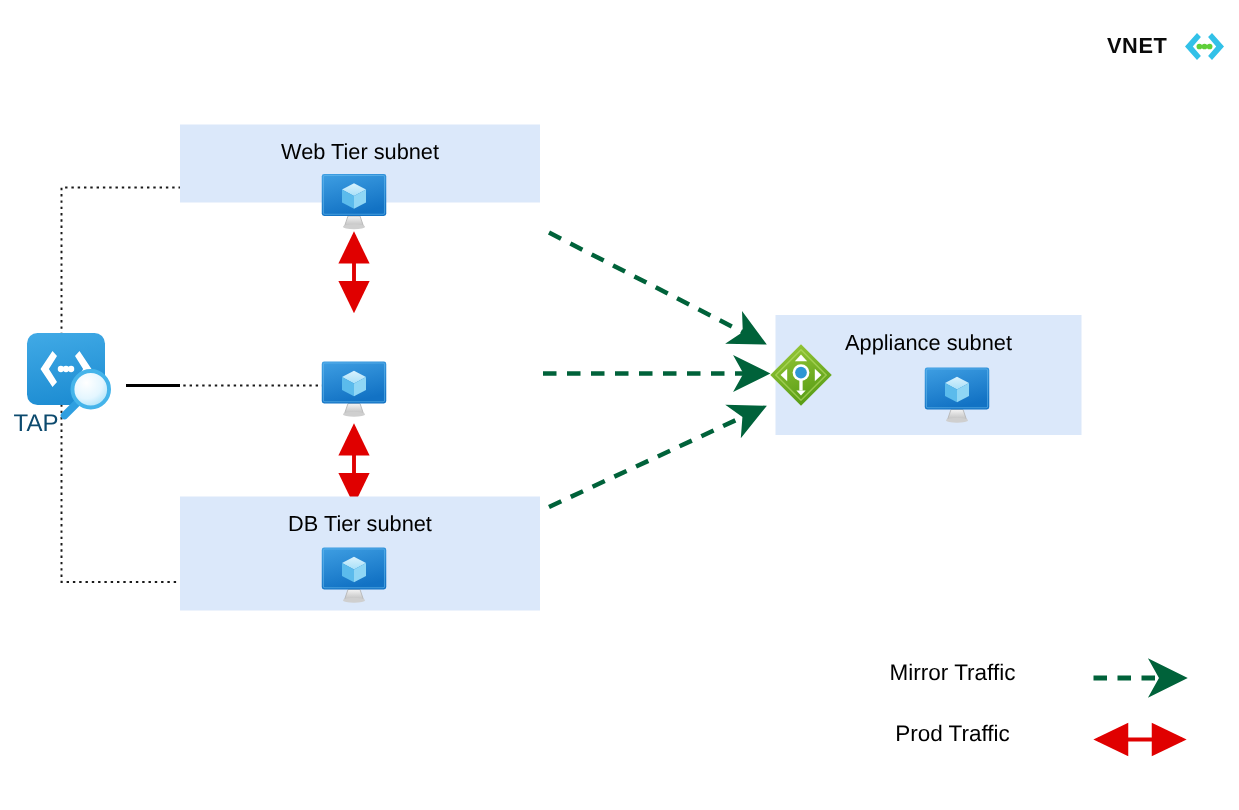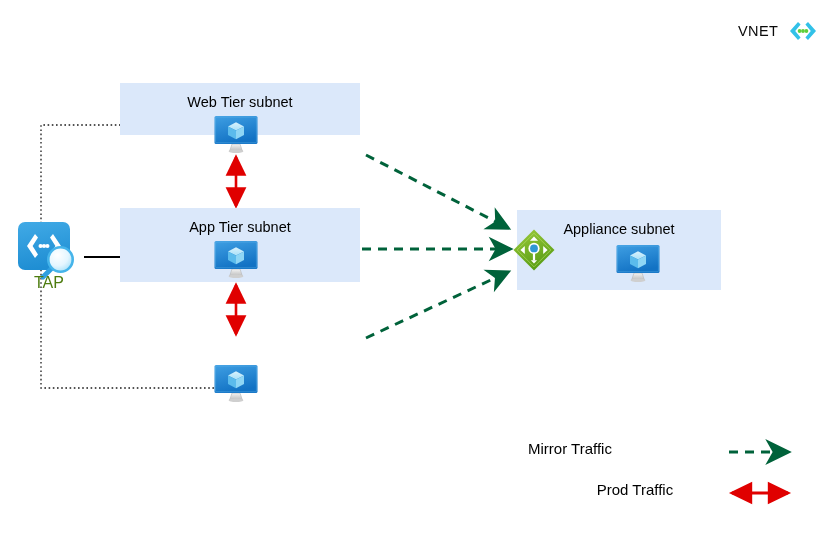--- a/index.html
+++ b/index.html
@@ -52,37 +52,37 @@
     height: 42px;
   }
   .vnet-header {
     position: absolute;
     display: flex;
     align-items: center;
     gap: 10px;
   }
   .vnet-text {
     font-size: 14.5px;
-    font-weight: normal;
+    font-weight: bold;
     letter-spacing: 0.4px;
     color: #0a0a0a;
   }
   .tap-group {
     position: absolute;
     width: 80px;
     height: 78px;
   }
   .tap-label {
     position: absolute;
     left: 0;
     top: 56px;
     width: 80px;
-    text-align: center;
+    text-align: left;
     font-size: 16px;
-    color: #4d7c0f;
+    color: #0c4a6e;
   }
   .legend-row {
     position: absolute;
     display: flex;
     align-items: center;
   }
   .legend-text {
     font-size: 15px;
     color: #000;
     text-align: right;
@@ -177,37 +177,37 @@
       <rect x="1.5" y="2" width="43" height="28" rx="1.6" fill="url(#vmScreen)"></rect>
       <rect x="2.6" y="3" width="40.8" height="25.8" rx="1" fill="none" stroke="#6fc0ef" stroke-width="0.7" opacity="0.55"></rect>
       <g>
         <path d="M23,8.2 L31,12.4 L23,16.6 L15,12.4 Z" fill="url(#vmCubeTop)"></path>
         <path d="M15,12.4 L23,16.6 L23,25.2 L15,21 Z" fill="#5bbbec"></path>
         <path d="M31,12.4 L23,16.6 L23,25.2 L31,21 Z" fill="#8fd6f5"></path>
       </g>
     </svg>
   </div>
 
-  <div class="subnet-box" style="left:120px; top:208px; width:240px; height:74px;">
-    <div class="subnet-label">App Tier subnet</div>
-  </div>
   <div class="vm-icon" style="left:213px; top:239px;">
     <svg viewBox="0 0 46 42" width="46" height="42">
       <path d="M19,30 h8 l2.4,7 h-12.8 z" fill="url(#vmStand)" stroke="#b5b5b5" stroke-width="0.6"></path>
       <ellipse cx="23" cy="37.2" rx="7.4" ry="1.7" fill="#cfcfcf"></ellipse>
       <rect x="1.5" y="2" width="43" height="28" rx="1.6" fill="url(#vmScreen)"></rect>
       <rect x="2.6" y="3" width="40.8" height="25.8" rx="1" fill="none" stroke="#6fc0ef" stroke-width="0.7" opacity="0.55"></rect>
       <g>
         <path d="M23,8.2 L31,12.4 L23,16.6 L15,12.4 Z" fill="url(#vmCubeTop)"></path>
         <path d="M15,12.4 L23,16.6 L23,25.2 L15,21 Z" fill="#5bbbec"></path>
         <path d="M31,12.4 L23,16.6 L23,25.2 L31,21 Z" fill="#8fd6f5"></path>
       </g>
     </svg>
   </div>
 
+  <div class="subnet-box" style="left:120px; top:331px; width:240px; height:76px;">
+    <div class="subnet-label">DB Tier subnet</div>
+  </div>
   <div class="vm-icon" style="left:213px; top:363px;">
     <svg viewBox="0 0 46 42" width="46" height="42">
       <path d="M19,30 h8 l2.4,7 h-12.8 z" fill="url(#vmStand)" stroke="#b5b5b5" stroke-width="0.6"></path>
       <ellipse cx="23" cy="37.2" rx="7.4" ry="1.7" fill="#cfcfcf"></ellipse>
       <rect x="1.5" y="2" width="43" height="28" rx="1.6" fill="url(#vmScreen)"></rect>
       <rect x="2.6" y="3" width="40.8" height="25.8" rx="1" fill="none" stroke="#6fc0ef" stroke-width="0.7" opacity="0.55"></rect>
       <g>
         <path d="M23,8.2 L31,12.4 L23,16.6 L15,12.4 Z" fill="url(#vmCubeTop)"></path>
         <path d="M15,12.4 L23,16.6 L23,25.2 L15,21 Z" fill="#5bbbec"></path>
         <path d="M31,12.4 L23,16.6 L23,25.2 L31,21 Z" fill="#8fd6f5"></path>
@@ -257,20 +257,20 @@
         <circle cx="31.6" cy="28" r="2.1"></circle>
         <circle cx="35" cy="28" r="2.1"></circle>
         <circle cx="38.4" cy="28" r="2.1"></circle>
       </g>
       <line x1="44" y1="49" x2="34" y2="59" stroke="#2f9fe0" stroke-width="5" stroke-linecap="round"></line>
       <circle cx="51.5" cy="41.5" r="12.2" fill="url(#lens)" stroke="#45b4ea" stroke-width="2.6"></circle>
     </svg>
     <div class="tap-label">TAP</div>
   </div>
 
-  <div class="legend-row" style="left:528px; top:440px; width:150px; justify-content:flex-start;">
+  <div class="legend-row" style="left:560px; top:440px; width:150px; justify-content:center;">
     <span class="legend-text">Mirror Traffic</span>
   </div>
   <div class="legend-row" style="left:560px; top:481px; width:150px; justify-content:center;">
     <span class="legend-text">Prod Traffic</span>
   </div>
 
 </div>
 
 </body></html>

